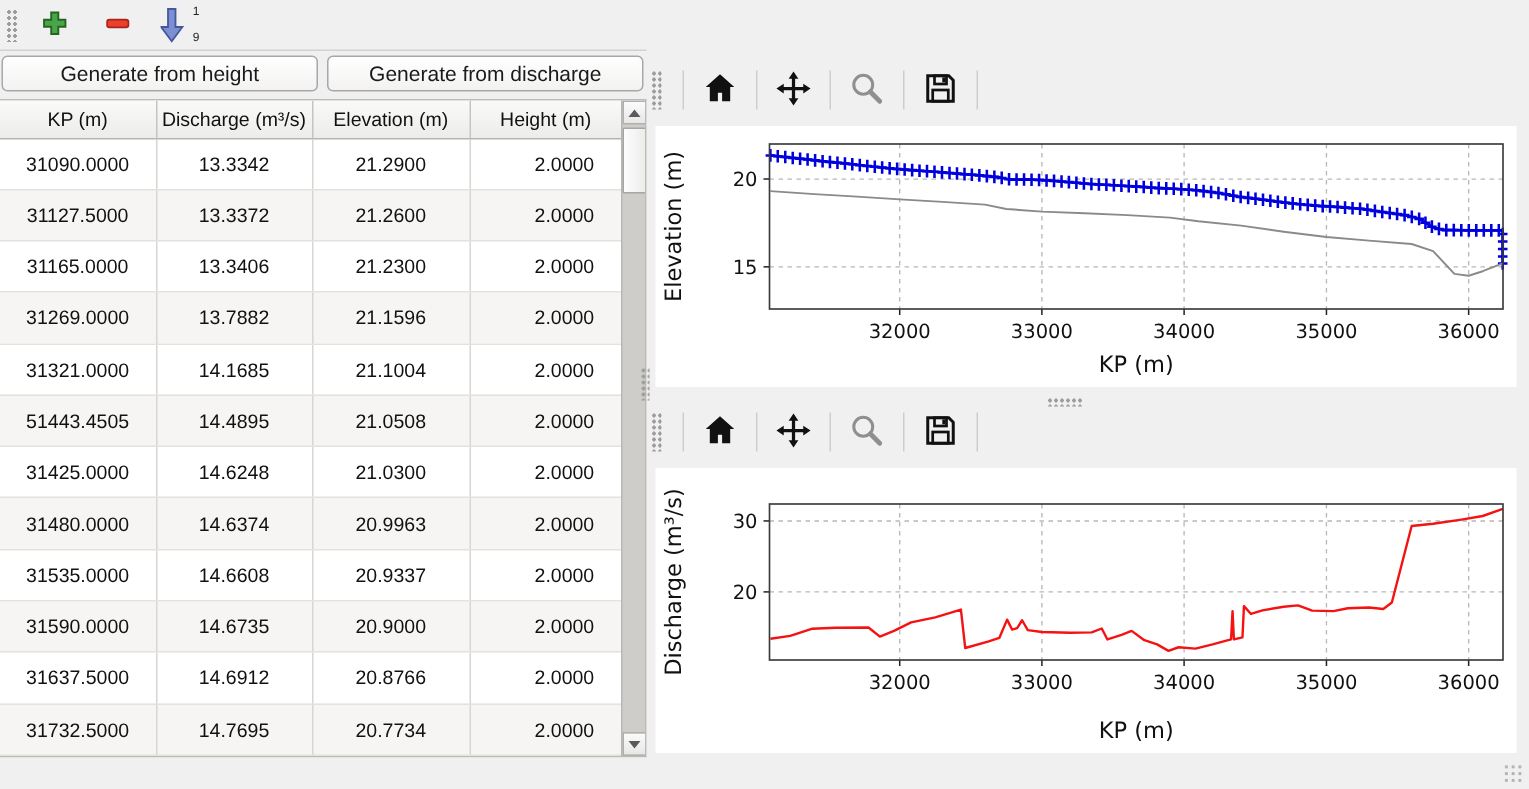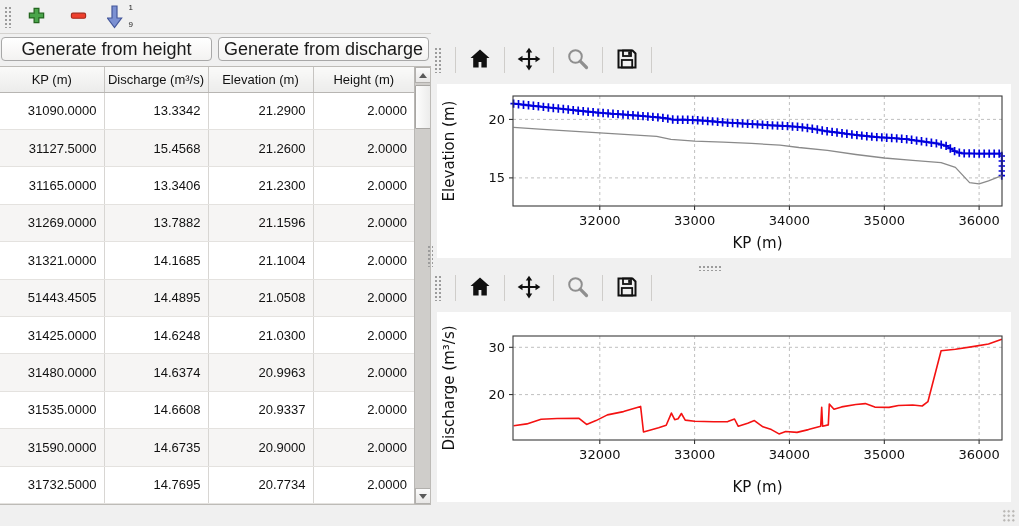--- a/index.html
+++ b/index.html
@@ -14,32 +14,32 @@
   .dots { background-image:radial-gradient(circle,#9c9c9c 1.05px,transparent 1.25px); background-size:4px 4px; }
   .tb-grip { width:8px; height:22px; margin:0 10px 0 4px; }
   .icon-btn { width:28px; height:26px; border:none; background:transparent; display:flex;
               align-items:center; justify-content:center; margin-right:14px; cursor:pointer; }
   .sort-wrap { position:relative; width:26px; height:28px; }
   .sort-digit { position:absolute; right:0; font-size:8px; color:#222; line-height:8px; }
   .sd-top { top:1px; } .sd-bottom { bottom:2px; }
 
   .btn-row { position:absolute; left:1px; top:37px; width:428px; height:26px; display:flex; gap:6px; }
   .gen-btn { flex:1; height:24px; border:1px solid #a8a8a8; border-radius:4px;
-             background:linear-gradient(#ffffff,#f3f2f1); font-size:18px; color:#1a1a1a;
+             background:linear-gradient(#ffffff,#f3f2f1); font-size:14px; color:#1a1a1a;
              font-family:inherit; cursor:pointer; }
 
   .table-outer { position:absolute; left:0; top:66px; width:431px; height:439px;
                  background:#ffffff; border:1px solid #bdbbb7; border-left:none; display:flex; overflow:hidden; }
   table { border-collapse:collapse; table-layout:fixed; width:414px; font-size:13px; color:#111; }
   col.c0 { width:104px; } col.c1 { width:104px; } col.c2 { width:105px; } col.c3 { width:101px; }
   th { height:25px; font-weight:normal; background:linear-gradient(#fafaf9,#ececeb);
        border-right:1px solid #c6c4c1; border-bottom:1px solid #b7b5b2; text-align:center; }
   th:last-child { border-right:none; }
   td { height:30px; padding:0 7px; border-right:1px solid #d8d6d3; border-bottom:1px solid #e4e2df;
-       background:#ffffff; text-align:right; vertical-align:middle; }
+       background:#ffffff; text-align:center; vertical-align:middle; }
   td:last-child { border-right:none;padding-left:32px; }
   tr:nth-child(even) td { background:#f6f5f4; }
 
   .vscroll { width:17px; background:#cfcdca; border-left:1px solid #b9b7b4; position:relative; }
   .sb-btn { position:absolute; left:0; width:16px; height:16px; background:linear-gradient(#fbfbfb,#e8e7e6);
             border:1px solid #b2b0ad; display:flex; align-items:center; justify-content:center; }
   .sb-up { top:0; } .sb-down { bottom:0; }
   .tri-up { width:0; height:0; border-left:4px solid transparent; border-right:4px solid transparent; border-bottom:5px solid #5a5a5a; }
   .tri-down { width:0; height:0; border-left:4px solid transparent; border-right:4px solid transparent; border-top:5px solid #5a5a5a; }
   .sb-thumb { position:absolute; left:0; top:18px; width:16px; height:44px;
@@ -121,21 +121,21 @@
           </thead>
         <tbody id="table-body">
             <tr>
               <td>31090.0000</td>
               <td>13.3342</td>
               <td>21.2900</td>
               <td>2.0000</td>
             </tr>
             <tr>
               <td>31127.5000</td>
-              <td>15.4568</td>
+              <td>13.3372</td>
               <td>21.2600</td>
               <td>2.0000</td>
             </tr>
             <tr>
               <td>31165.0000</td>
               <td>13.3406</td>
               <td>21.2300</td>
               <td>2.0000</td>
             </tr>
             <tr>
@@ -171,20 +171,26 @@
             <tr>
               <td>31535.0000</td>
               <td>14.6608</td>
               <td>20.9337</td>
               <td>2.0000</td>
             </tr>
             <tr>
               <td>31590.0000</td>
               <td>14.6735</td>
               <td>20.9000</td>
+              <td>2.0000</td>
+            </tr>
+            <tr>
+              <td>31637.5000</td>
+              <td>14.6912</td>
+              <td>20.8766</td>
               <td>2.0000</td>
             </tr>
             <tr>
               <td>31732.5000</td>
               <td>14.7695</td>
               <td>20.7734</td>
               <td>2.0000</td>
             </tr>
           </tbody>
       </table>

